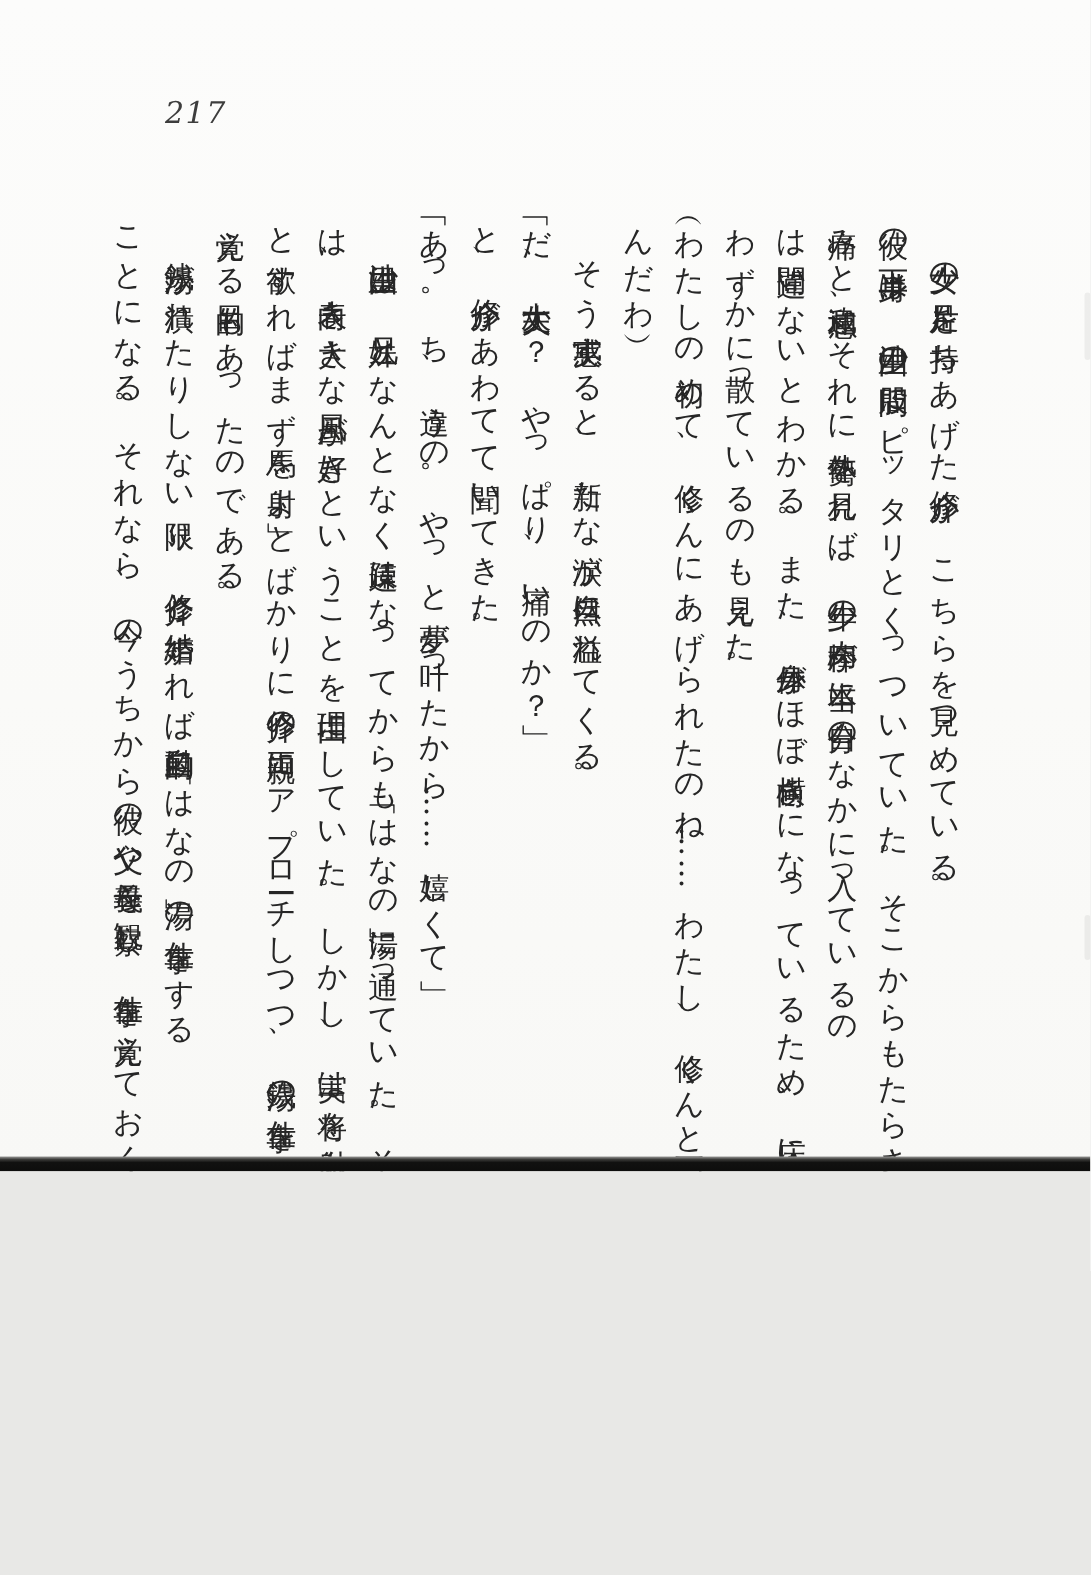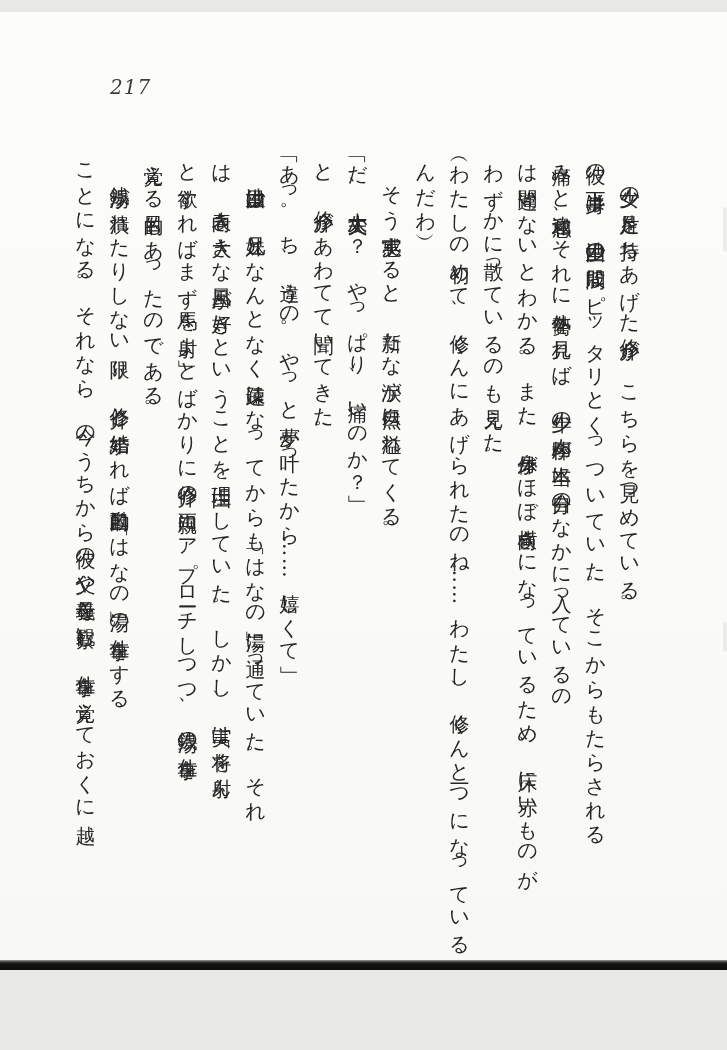--- a/index.html
+++ b/index.html
@@ -3,22 +3,22 @@
 <meta charset="utf-8">
 <style>
   html, body {
     margin: 0;
     padding: 0;
     background: #e8e8e6;
   }
   .page {
     position: relative;
     width: 727px;
-    height: 958px;
-    margin: 12px auto;
+    height: 781px;
+    margin: 0 auto;
     background: #fbfbfa;
     background-image: linear-gradient(180deg, #fcfcfb 0%, #fafaf8 60%, #f8f8f6 100%);
     overflow: hidden;
     font-family: "DejaVu Serif", "Liberation Serif", serif;
   }
   .page-number {
     position: absolute;
     top: 63px;
     left: 110px;
     font-size: 20px;

